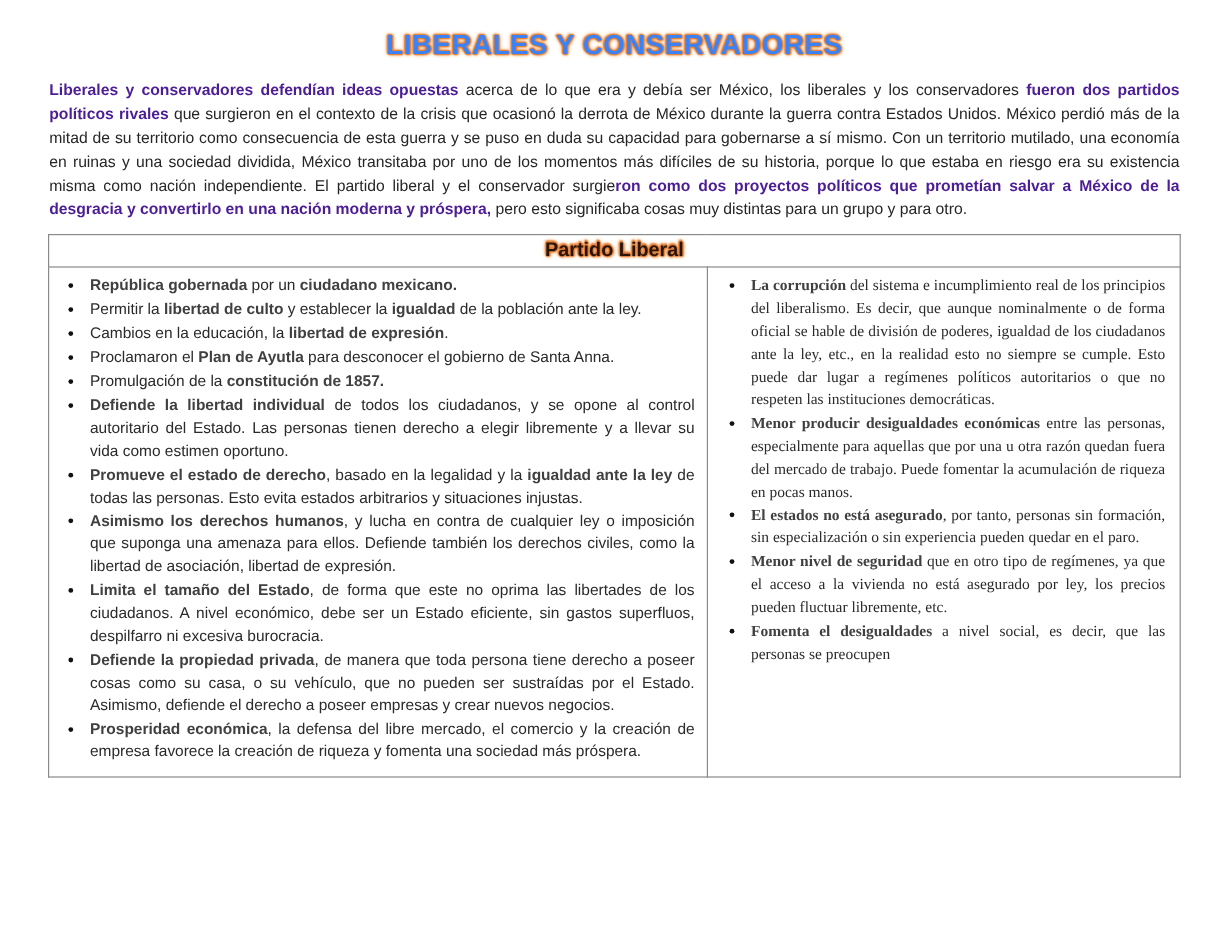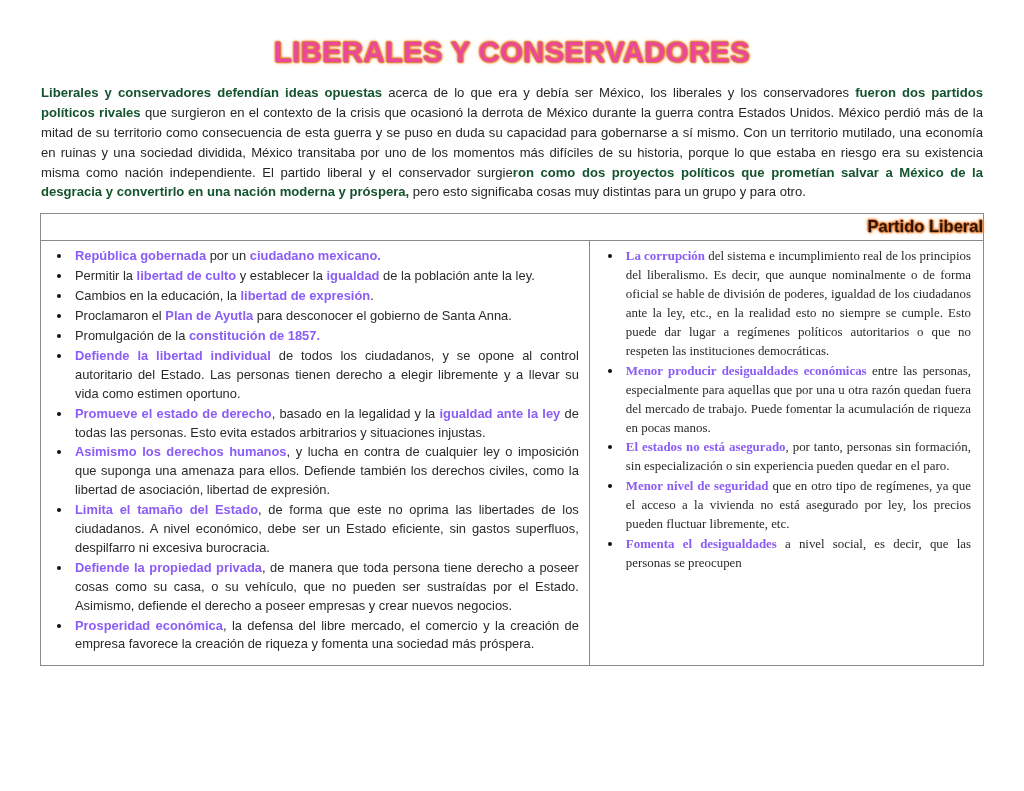--- a/index.html
+++ b/index.html
@@ -19,27 +19,27 @@
     position: relative;
     width: 1024px;
     height: 791px;
     box-sizing: border-box;
     padding: 0 40px;
   }
 
   
   .doc-title {
     margin: 0;
-    padding-top: 36px;
+    padding-top: 24px;
     padding-bottom: 14px;
     text-align: center;
-    font-size: 29px;
+    font-size: 23px;
     font-weight: bold;
     letter-spacing: 0.5px;
-    color: #ec4899;
+    color: #3b82f6;
     text-shadow:
        0 0 1px #e2803c,
        1px 0 1px #e2803c,
       -1px 0 1px #e2803c,
        0 1px 1px #e2803c,
        0 -1px 1px #e2803c,
        1px 1px 2px #ef9b54,
       -1px -1px 2px #ef9b54,
        0 0 4px #f0a262;
   }
@@ -47,36 +47,36 @@
   
   .intro {
     margin: 0;
     padding: 0 1px 11px 1px;
     text-align: justify;
     font-size: 13.1px;
     line-height: 1.52;
     color: #262626;
     hyphens: none;
   }
-  .intro b { font-weight: bold; color: #14532d; }
+  .intro b { font-weight: bold; color: #4c1d95; }
 
   
   .tbl {
     width: 100%;
     border-collapse: collapse;
     table-layout: fixed;
   }
   .tbl td {
     border: 1px solid #8a8a8a;
     padding: 0;
     vertical-align: top;
   }
 
   .hdr-cell {
-    text-align: right;
+    text-align: center;
     padding: 3px 0 4px 0 !important;
   }
   .hdr-text {
     display: block;
     font-size: 16.5px;
     font-weight: bold;
     color: #2a1409;
     text-shadow:
        0 0 1px #e2803c,
        1px 0 1px #e2803c,
@@ -110,21 +110,21 @@
   ul.points li::before {
     content: "";
     position: absolute;
     left: -18px;
     top: 7px;
     width: 4px;
     height: 4px;
     background: #111;
     border-radius: 50%;
   }
-  ul.points li b { font-weight: bold; color: #8b5cf6; }
+  ul.points li b { font-weight: bold; color: #404040; }
 
   .col-left  { width: 58.2%; }
   .col-right { width: 41.8%; }
 </style>
 </head>
 <body>
 
 <div class="page">
 
   <h1 class="doc-title">LIBERALES Y CONSERVADORES</h1>

